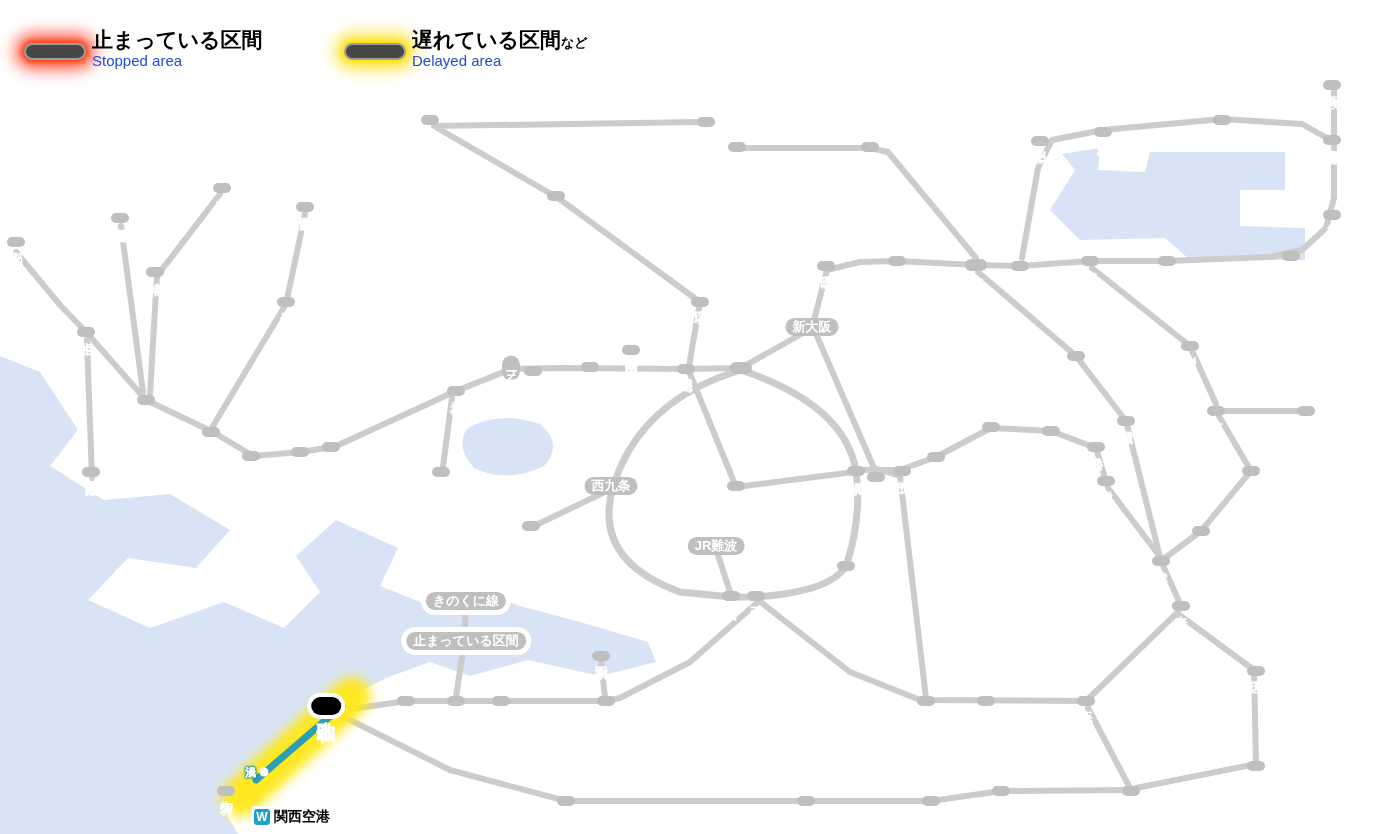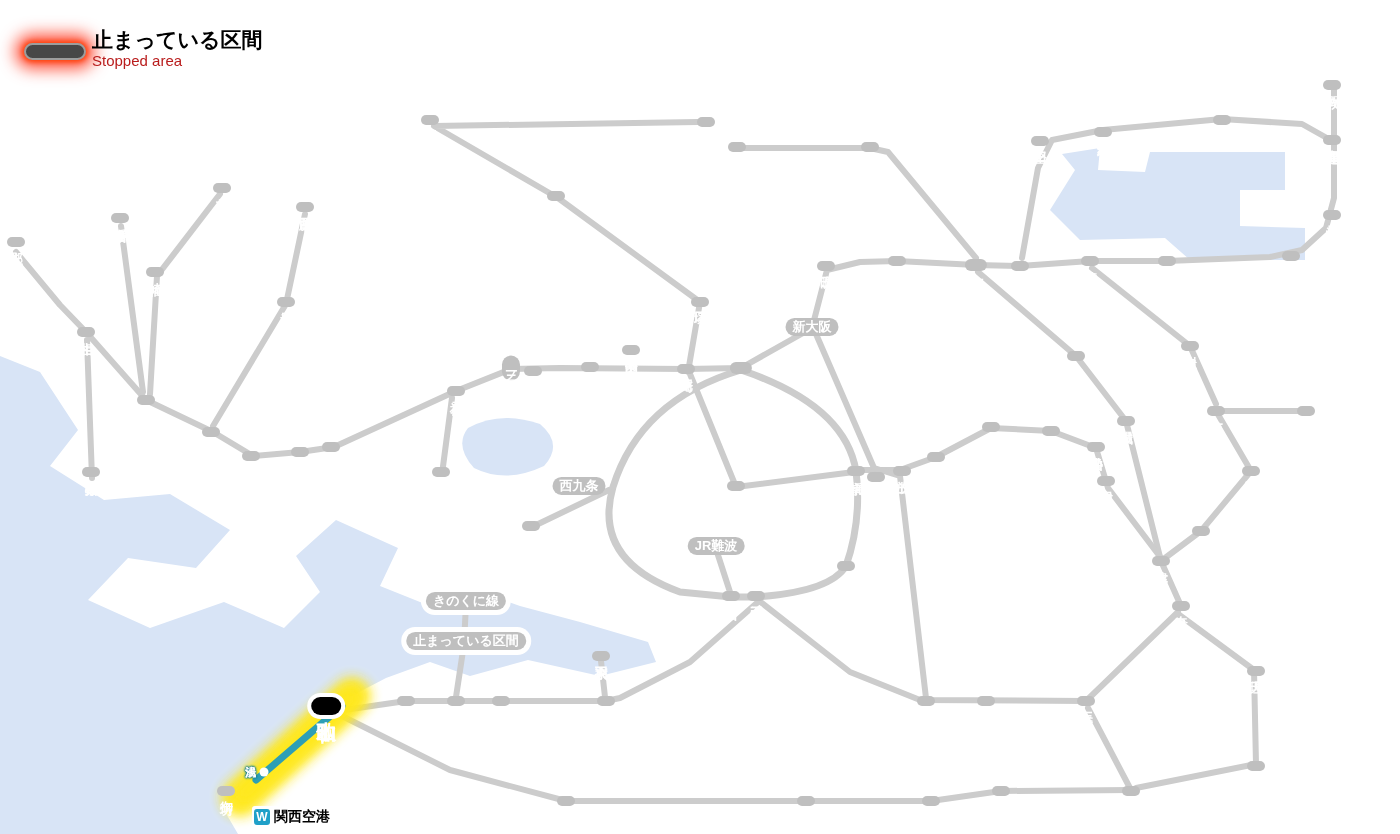--- a/index.html
+++ b/index.html
@@ -34,21 +34,21 @@
   .legend-item.first{left:24px;top:28px;}
   .legend-item.second{left:344px;top:28px;}
   .legend-swatch{
     width:58px;height:13px;background:#474747;border:2px solid #9d9d9d;
     border-radius:9px;margin-top:6px;flex:none;
   }
   .legend-swatch.stopped{box-shadow:0 0 5px 2px rgba(255,60,0,.9),0 0 16px 9px rgba(255,30,0,.75);}
   .legend-swatch.delayed{box-shadow:0 0 5px 2px rgba(255,226,0,.95),0 0 16px 9px rgba(255,220,0,.8);}
   .legend-label{font-size:21px;font-weight:bold;color:#000;line-height:1.1;}
   .legend-suffix{font-size:13px;font-weight:bold;}
-  .legend-sub{font-size:15px;color:#b91c1c;margin-top:1px;}
+  .legend-sub{font-size:15px;color:#1d4ed8;margin-top:1px;}
   
   .line-badge{
     position:absolute;left:252px;top:806px;z-index:7;
     display:flex;align-items:center;gap:4px;background:#fff;
     padding:2px 7px 2px 2px;font-weight:bold;font-size:14px;color:#000;border-radius:3px;
   }
   .wmark{
     width:16px;height:16px;background:#1fa0c8;color:#fff;flex:none;
     display:flex;align-items:center;justify-content:center;
     font-size:12px;font-weight:bold;border-radius:3px;
@@ -159,21 +159,21 @@
       <div class="st" style="left: 991px; top: 427px;">四条畷</div>
       <div class="st" style="left: 1051px; top: 431px;">長尾</div>
       <div class="st" style="left: 1096px; top: 447px;">松井山手</div>
       <div class="st" style="left: 1106px; top: 481px;">京田辺</div>
       <div class="st" style="left: 936px; top: 457px;">徳庵</div>
       <div class="st" style="left: 902px; top: 471px;">放出</div>
       <div class="st" style="left: 876px; top: 477px;">鴫野</div>
       <div class="st" style="left: 856px; top: 471px;">京橋</div>
       <div class="st" style="left: 846px; top: 566px;">鶴橋</div>
       <div class="st" style="left: 736px; top: 486px;">北新地</div>
-      <div class="st h" style="left: 579px; top: 486px;">西九条</div>
+      <div class="st h" style="left: 611px; top: 486px;">西九条</div>
       <div class="st" style="left: 531px; top: 526px;">桜島</div>
       <div class="st h" style="left: 716px; top: 546px;">JR難波</div>
       <div class="st" style="left: 731px; top: 596px;">新今宮</div>
       <div class="st" style="left: 756px; top: 596px;">天王寺</div>
       <div class="st h halo" style="left: 466px; top: 601px;">きのくに線</div>
       <div class="st h halo" style="left: 466px; top: 641px;">止まっている区間</div>
       <div class="st" style="left: 601px; top: 656px;">東羽衣</div>
       <div class="st" style="left: 606px; top: 701px;">鳳</div>
       <div class="st" style="left: 501px; top: 701px;">熊取</div>
       <div class="st" style="left: 456px; top: 701px;">日根野</div>
@@ -194,19 +194,26 @@
   <div class="st black" style="left:326px;top:706px;">和歌山</div>
   <div class="yuasa" style="left:250px;top:757px;">湯浅</div>
 
   <div class="legend-item first">
     <span class="legend-swatch stopped"></span>
     <div>
       <div class="legend-label"><span>止まっている区間</span><span class="legend-suffix"></span></div>
       <div class="legend-sub">Stopped area</div>
     </div>
   </div>
+  <div class="legend-item second">
+    <span class="legend-swatch delayed"></span>
+    <div>
+      <div class="legend-label"><span>遅れている区間</span><span class="legend-suffix">など</span></div>
+      <div class="legend-sub">Delayed area</div>
+    </div>
+  </div>
 
   <div class="line-badge">
     <span class="wmark">W</span>
     <span>関西空港</span>
   </div>
 
 </div>
 
 </body></html>

